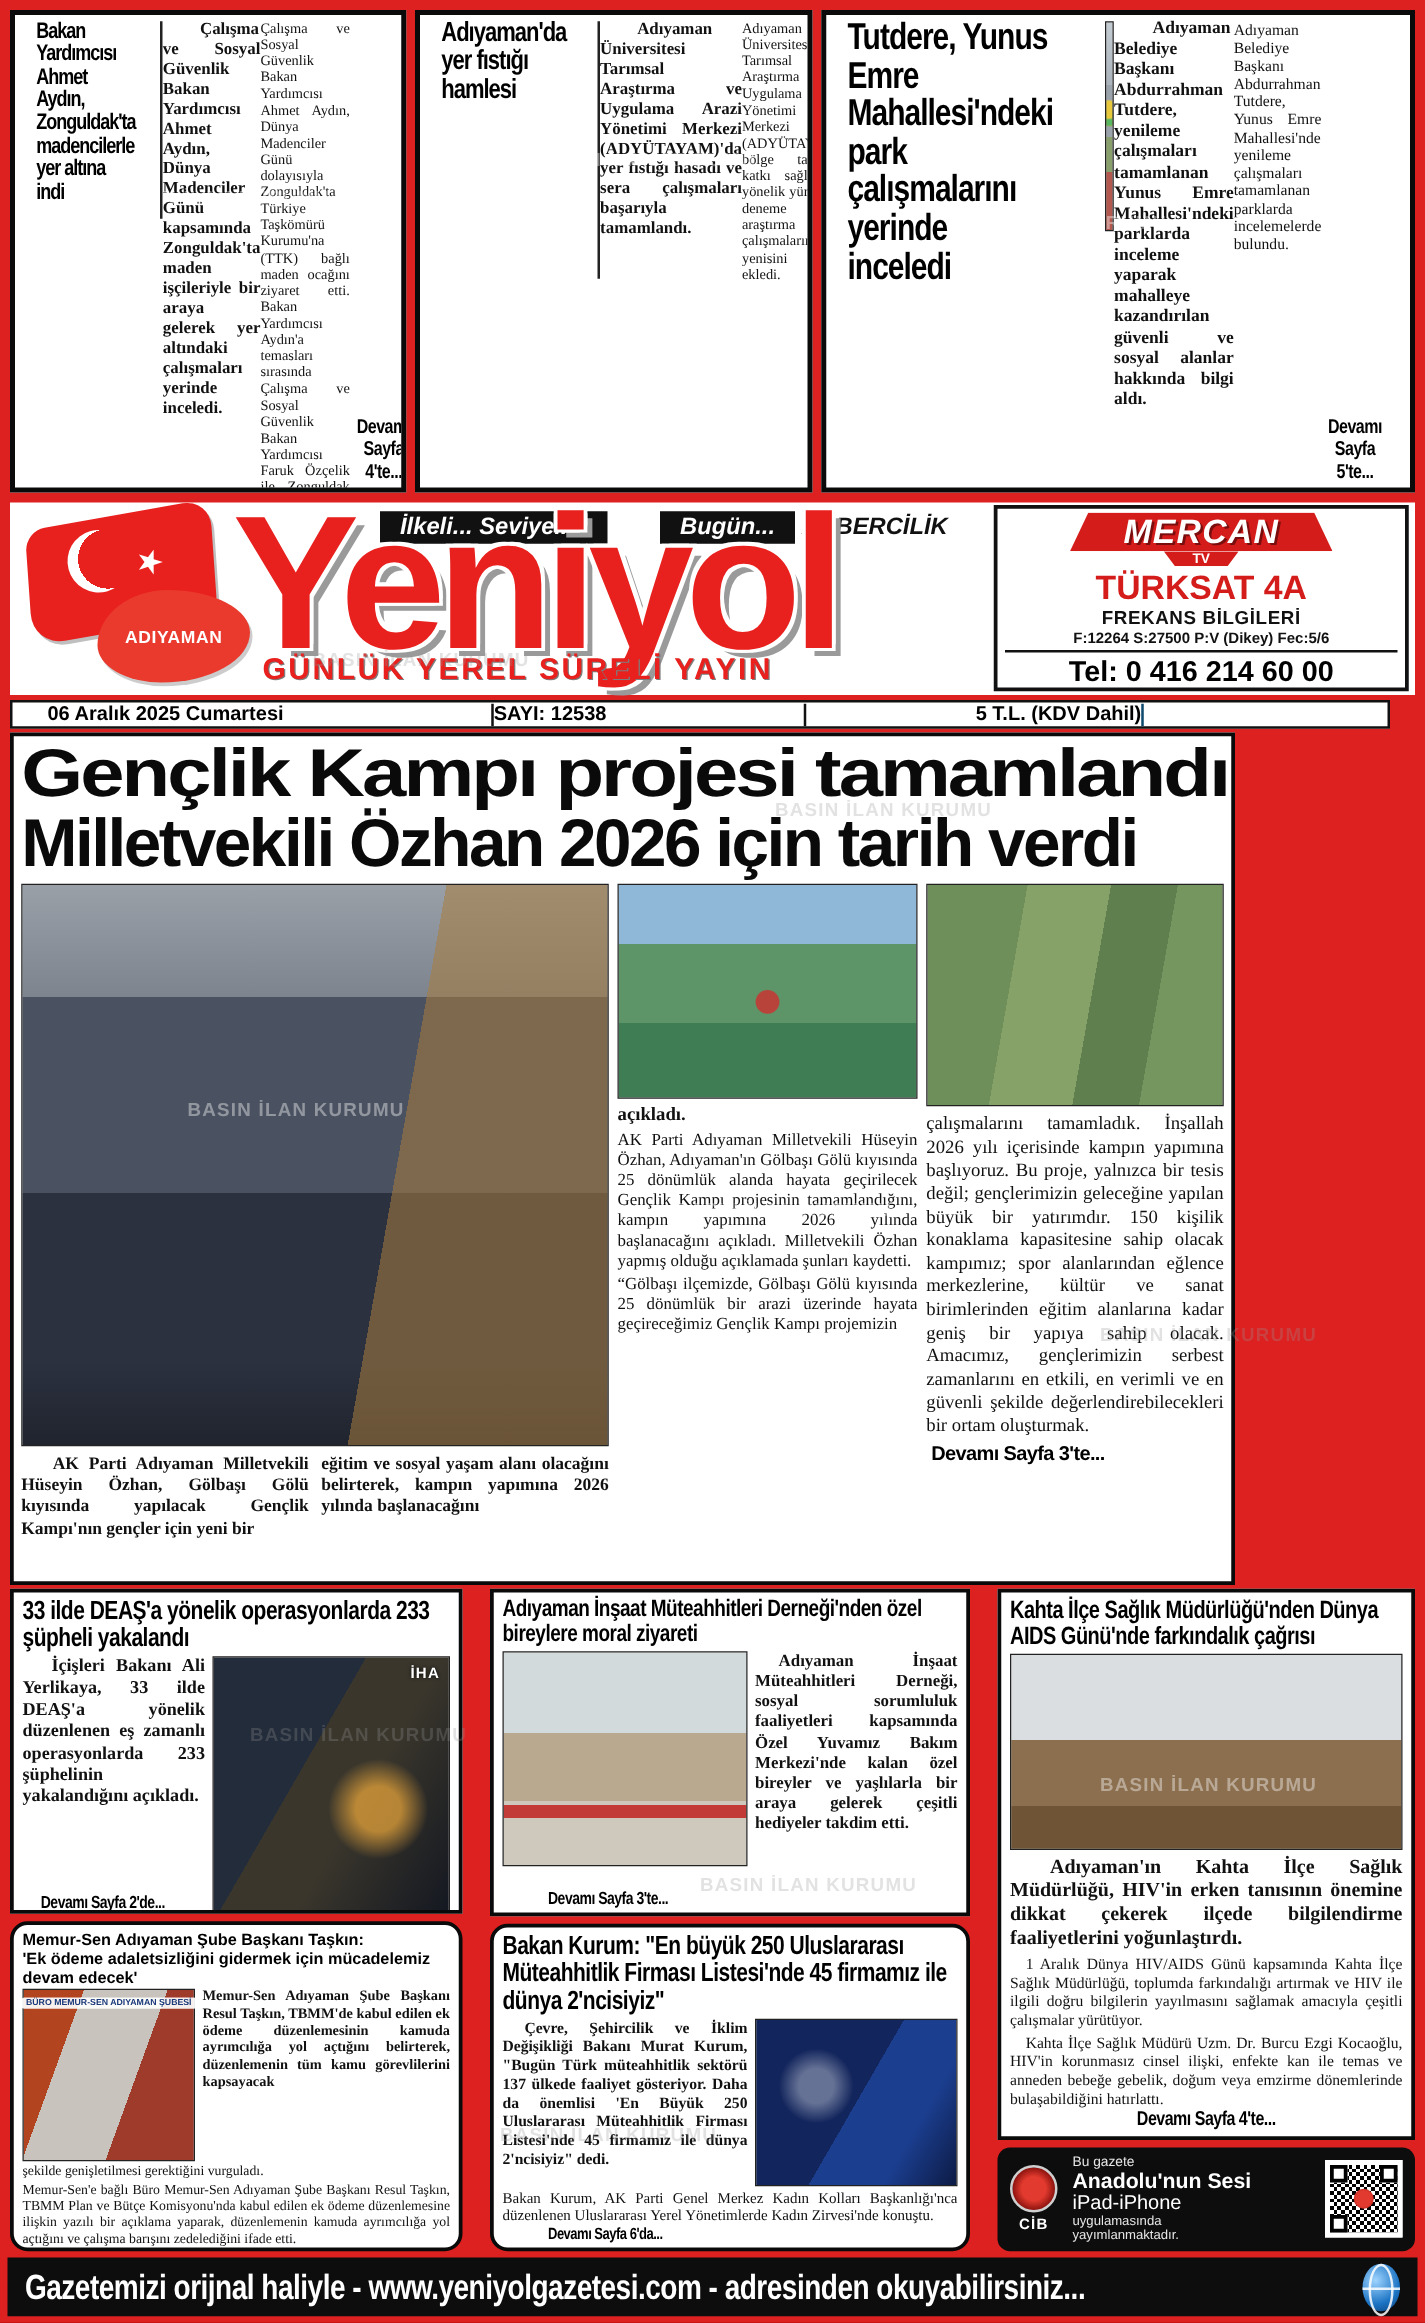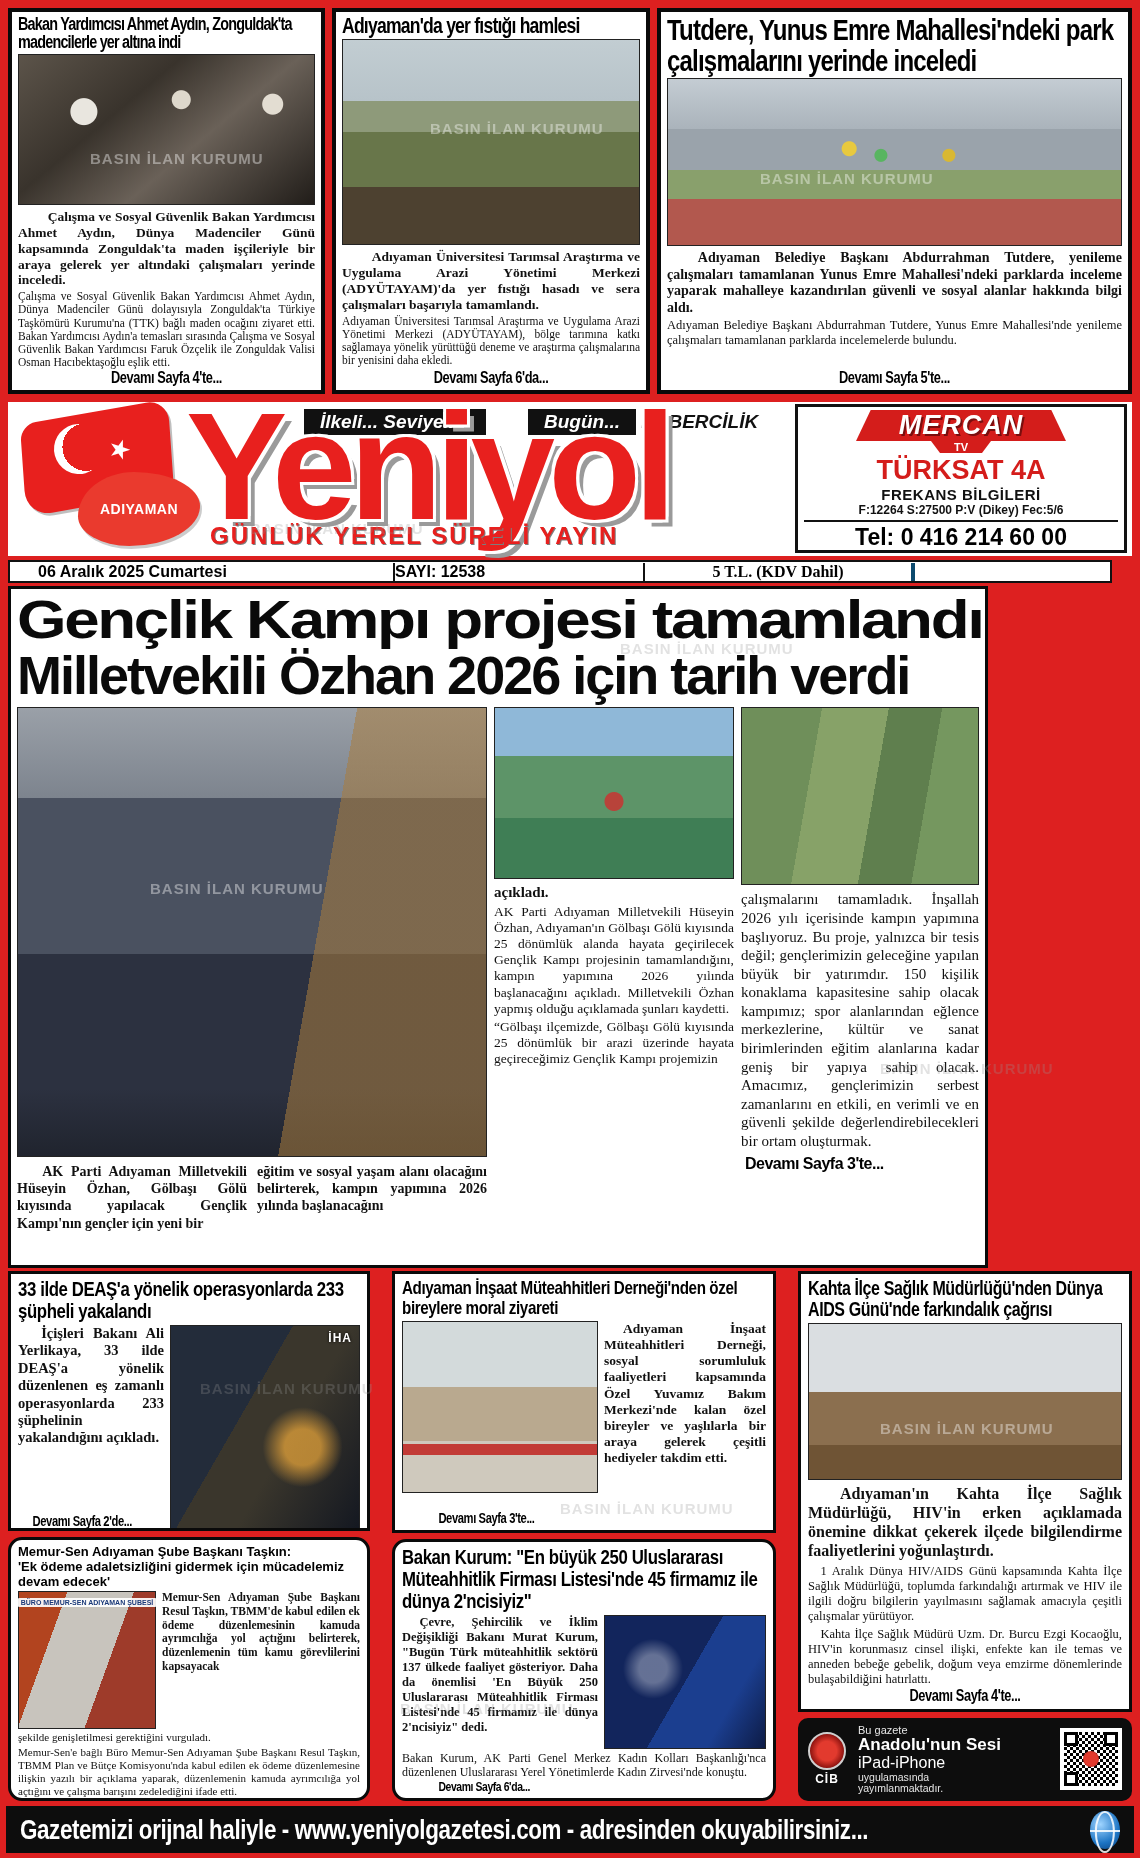--- a/index.html
+++ b/index.html
@@ -10,21 +10,21 @@
   
   .photo { position:relative; width:100%; border:1px solid #222; }
   .lead { font-family:"Liberation Serif", serif; font-weight:bold; text-align:justify; color:#111; }
   .bodytxt { font-family:"Liberation Serif", serif; text-align:justify; color:#111; }
   .more { font-weight:bold; text-align:center; color:#000; letter-spacing:-0.5px; font-size:16px; }
   .cond { transform:scaleX(0.8); transform-origin:0 0; width:125%; }
   .cond-c { transform:scaleX(0.8); transform-origin:50% 50%; }
 
   
   .top-row { position:absolute; top:8px; left:8px; width:1124px; height:386px; display:flex; gap:7px; }
-  .ta { background:#fff; border:4px solid #0a0a0a; padding:3px 6px; display:flex; flex-direction:column; overflow:hidden; }
+  .ta { background:#fff; border:4px solid #0a0a0a; padding:3px 17px; display:flex; flex-direction:row; overflow:hidden; }
   .ta1 { width:317px; } .ta2 { width:318px; } .ta3 { flex:1; }
   .ta-hl { font-weight:bold; color:#000; line-height:1.02; letter-spacing:-1px; }
   .ta1 .ta-hl { font-size:18px; } .ta2 .ta-hl { font-size:22px; } .ta3 .ta-hl { font-size:30px; }
   .ta1 .photo { height:158px; margin:2px 0 4px; }
   .ta2 .photo { height:206px; margin:2px 0 4px; }
   .ta3 .photo { height:168px; margin:2px 0 4px; }
   .ta .lead { font-size:13.5px; line-height:1.18; text-indent:2.2em; }
   .ta3 .lead { font-size:14px; }
   .ta .bodytxt { font-size:11.5px; line-height:1.14; margin-top:2px; }
   .ta3 .bodytxt { font-size:12.5px; }
@@ -103,21 +103,21 @@
   .mercan-freq-title { color:#111; font-weight:bold; font-size:15px; letter-spacing:0.5px; }
   .mercan-freq { color:#111; font-weight:bold; font-size:12px; }
   .mercan-tel { color:#000; font-weight:bold; font-size:23px; margin-top:3px; border-top:2px solid #111;
       padding-top:2px; width:100%; text-align:center; }
 
   
   .date-bar { position:absolute; top:560px; left:8px; width:1104px; height:23px; background:#fff;
       border:2px solid #111; display:flex; align-items:center; font-weight:bold; font-size:16px; color:#000; }
   .dl-date { flex:0 0 385px; padding-left:28px; border-right:2px solid #111; }
   .dl-issue { flex:0 0 250px; text-align:left; border-right:2px solid #111; }
-  .dl-price { flex:0 0 270px; text-align:center; border-right:4px solid #0c4a6e;font-family:Liberation Serif, serif; }
+  .dl-price { flex:0 0 270px; text-align:right; border-right:2px solid #0c4a6e; }
 
   
   .main-box { position:absolute; top:586px; left:8px; width:980px; height:682px; background:#fff;
       border:3px solid #0a0a0a; overflow:hidden; }
   .mh { padding:2px 6px 0; line-height:1.04; }
   .mh span { display:block; font-size:54px; font-weight:bold; letter-spacing:-2px; color:#0a0a0a; white-space:nowrap; }
   .mh-l1 { transform:scaleX(1.18); transform-origin:0 50%; }
   .main-content { display:flex; gap:7px; padding:4px 6px; }
   .mcol1 { width:470px; } .mcol2 { width:240px; } .mcol3 { flex:1; }
   .mcol1 .photo { height:450px; }
@@ -368,21 +368,21 @@
         </div>
         <p class="bodytxt kurum-body">Bakan Kurum, AK Parti Genel Merkez Kadın Kolları Başkanlığı'nca düzenlenen Uluslararası Yerel Yönetimlerde Kadın Zirvesi'nde konuştu.</p>
         <p class="more cond-c">Devamı Sayfa 6'da...</p>
       </article>
     </div>
 
     <div class="bcol bcolC">
       <article class="bbox kahta-box">
         <h2 class="b-hl cond">Kahta İlçe Sağlık Müdürlüğü'nden Dünya AIDS Günü'nde farkındalık çağrısı</h2>
         <div class="photo ph-office kahta-photo"></div>
-        <p class="lead kahta-lead">Adıyaman'ın Kahta İlçe Sağlık Müdürlüğü, HIV'in erken açıklamada önemine dikkat çekerek ilçede bilgilendirme faaliyetlerini yoğunlaştırdı.</p>
+        <p class="lead kahta-lead">Adıyaman'ın Kahta İlçe Sağlık Müdürlüğü, HIV'in erken tanısının önemine dikkat çekerek ilçede bilgilendirme faaliyetlerini yoğunlaştırdı.</p>
         <p class="bodytxt kahta-body">1 Aralık Dünya HIV/AIDS Günü kapsamında Kahta İlçe Sağlık Müdürlüğü, toplumda farkındalığı artırmak ve HIV ile ilgili doğru bilgilerin yayılmasını sağlamak amacıyla çeşitli çalışmalar yürütüyor.</p>
         <p class="bodytxt kahta-body">Kahta İlçe Sağlık Müdürü Uzm. Dr. Burcu Ezgi Kocaoğlu, HIV'in korunmasız cinsel ilişki, enfekte kan ile temas ve anneden bebeğe gebelik, doğum veya emzirme dönemlerinde bulaşabildiğini hatırlattı.</p>
         <p class="more cond-c">Devamı Sayfa 4'te...</p>
       </article>
 
       <div class="app-box">
         <div class="cib">
           <div class="cib-circle"></div>
           <span class="cib-label">CİB</span>
         </div>

